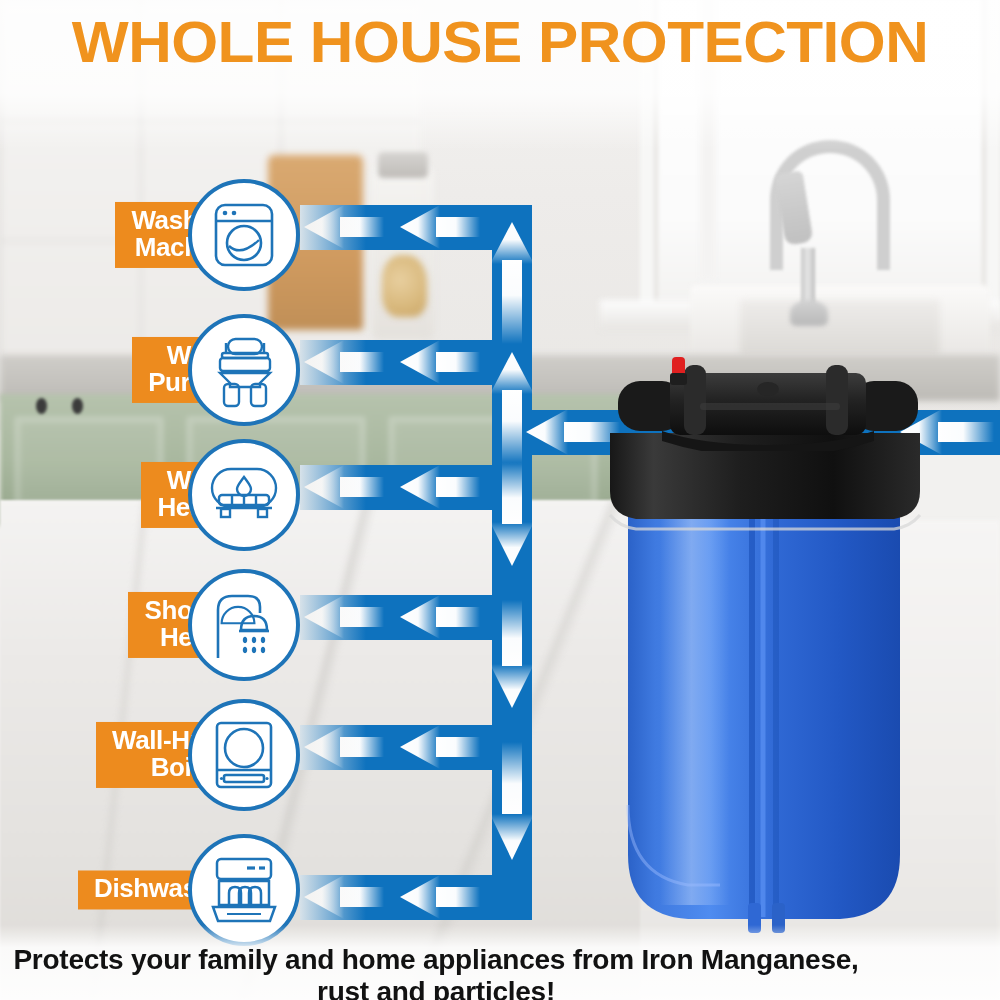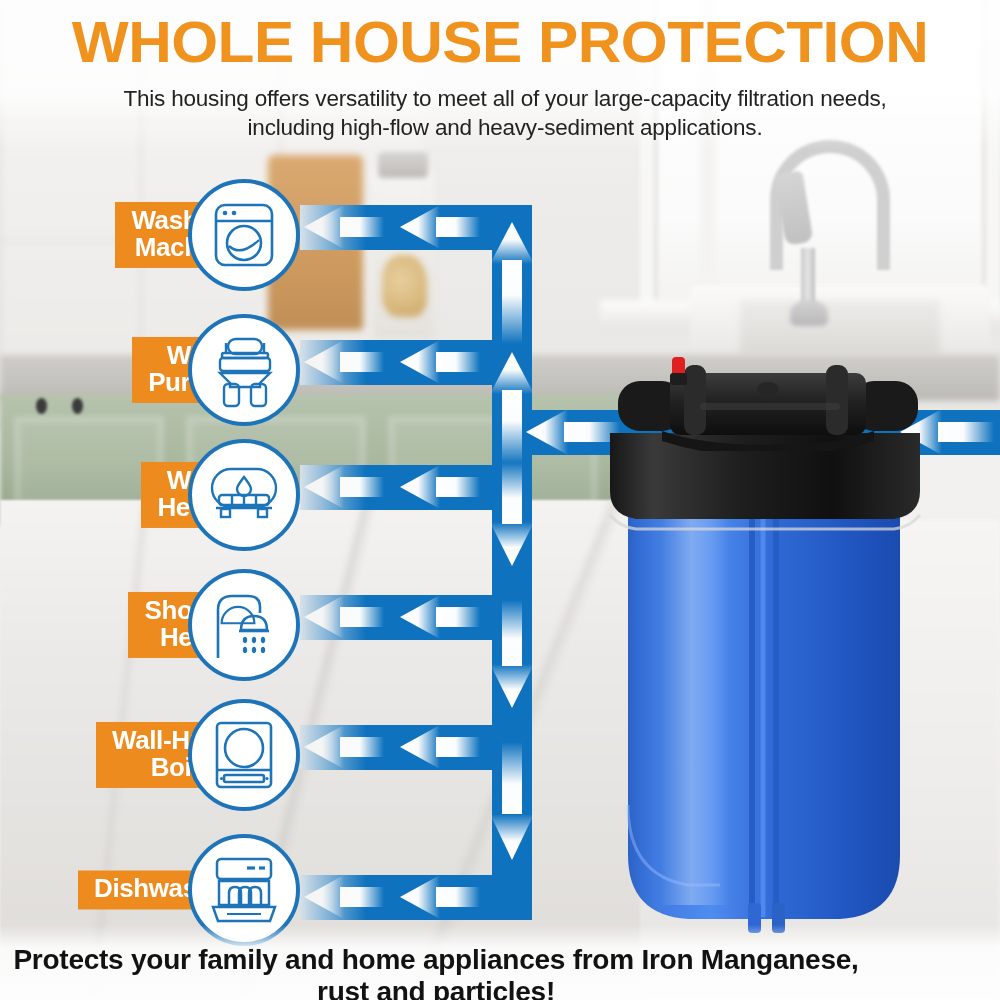--- a/index.html
+++ b/index.html
@@ -530,18 +530,17 @@
     </svg>
 
     <svg class="hs" style="left:66px;top:0px;" width="26" height="34">
       <rect x="6" y="2" width="13" height="20" rx="4" fill="#e02020"></rect>
       <rect x="4" y="18" width="17" height="12" rx="3" fill="#1e1e1e"></rect>
     </svg>
   </div>
 
   <div class="header-band"></div>
   <div class="title">WHOLE HOUSE PROTECTION</div>
-  <div class="subtitle">This housing offers versatility to meet all of your large-capacity filtration needs, including high-flow and heavy-sediment applications.</div>
 
   <div class="footer-band"></div>
   <div class="footer-text">Protects your family and home appliances from Iron Manganese, rust and particles!</div>
 
 </div>
 
 </body></html>

